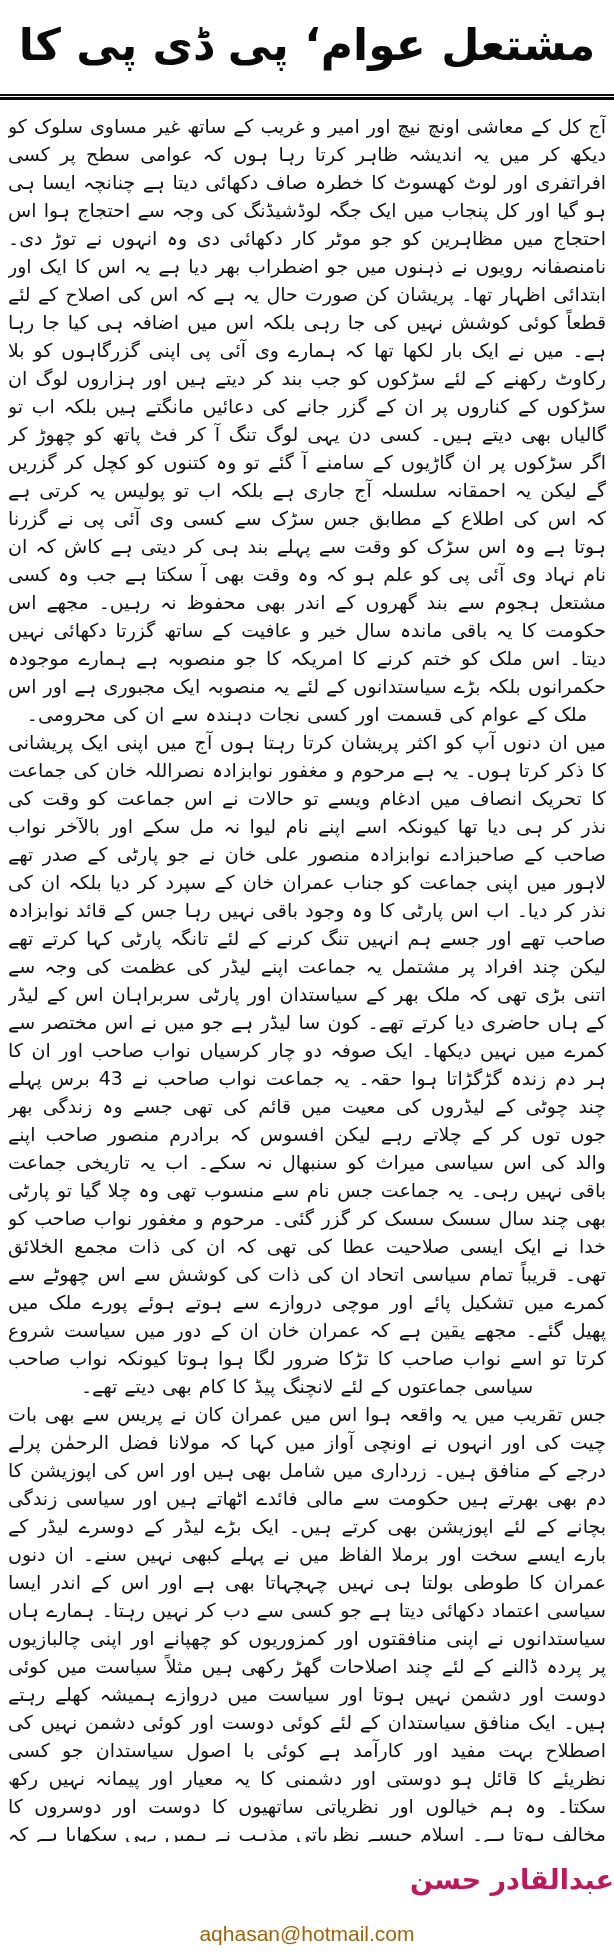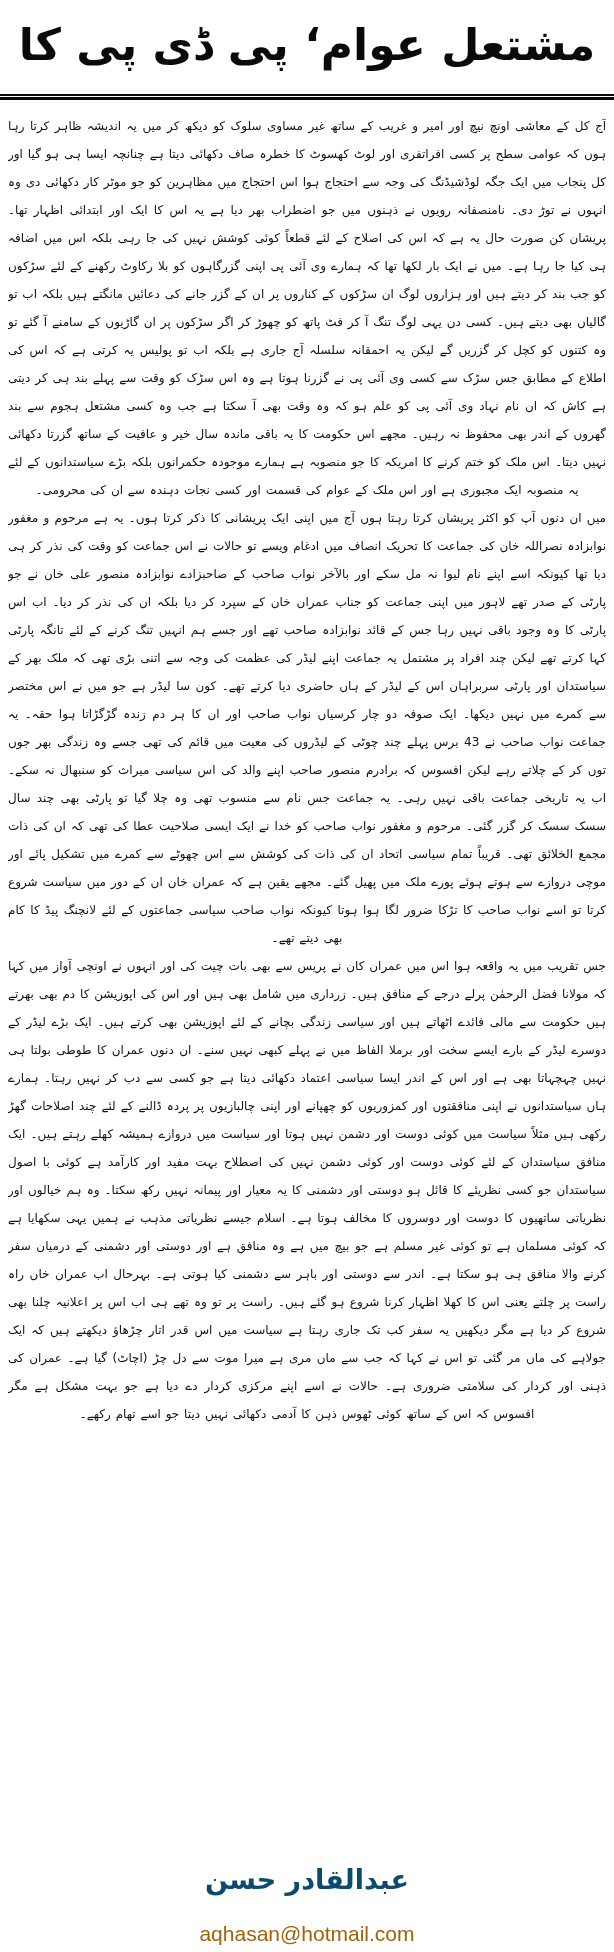--- a/index.html
+++ b/index.html
@@ -36,35 +36,35 @@
   }
   .article-body {
     position: absolute;
     top: 112px; right: 8px; left: 8px; bottom: 110px;
     direction: rtl;
     overflow: hidden;
     color: #121212;
   }
   .article-body p {
     margin: 0;
-    font-size: 12px;
+    font-size: 19px;
     line-height: 28px;
     text-align: justify;
     text-align-last: center;
     word-spacing: 1px;
   }
   .author-name {
     position: absolute;
     bottom: 44px; right: 0; left: 0;
     direction: rtl;
-    text-align: center;
+    text-align: right;
     font-weight: bold;
     font-size: 27px;
     line-height: 56px;
-    color: #0c4a6e;
+    color: #be185d;
   }
   .author-email {
     position: absolute;
     bottom: 4px; right: 0; left: 0;
     direction: ltr;
     text-align: center;
     font-family: "Liberation Sans", sans-serif;
     font-size: 21px;
     line-height: 28px;
     color: #a16207;

